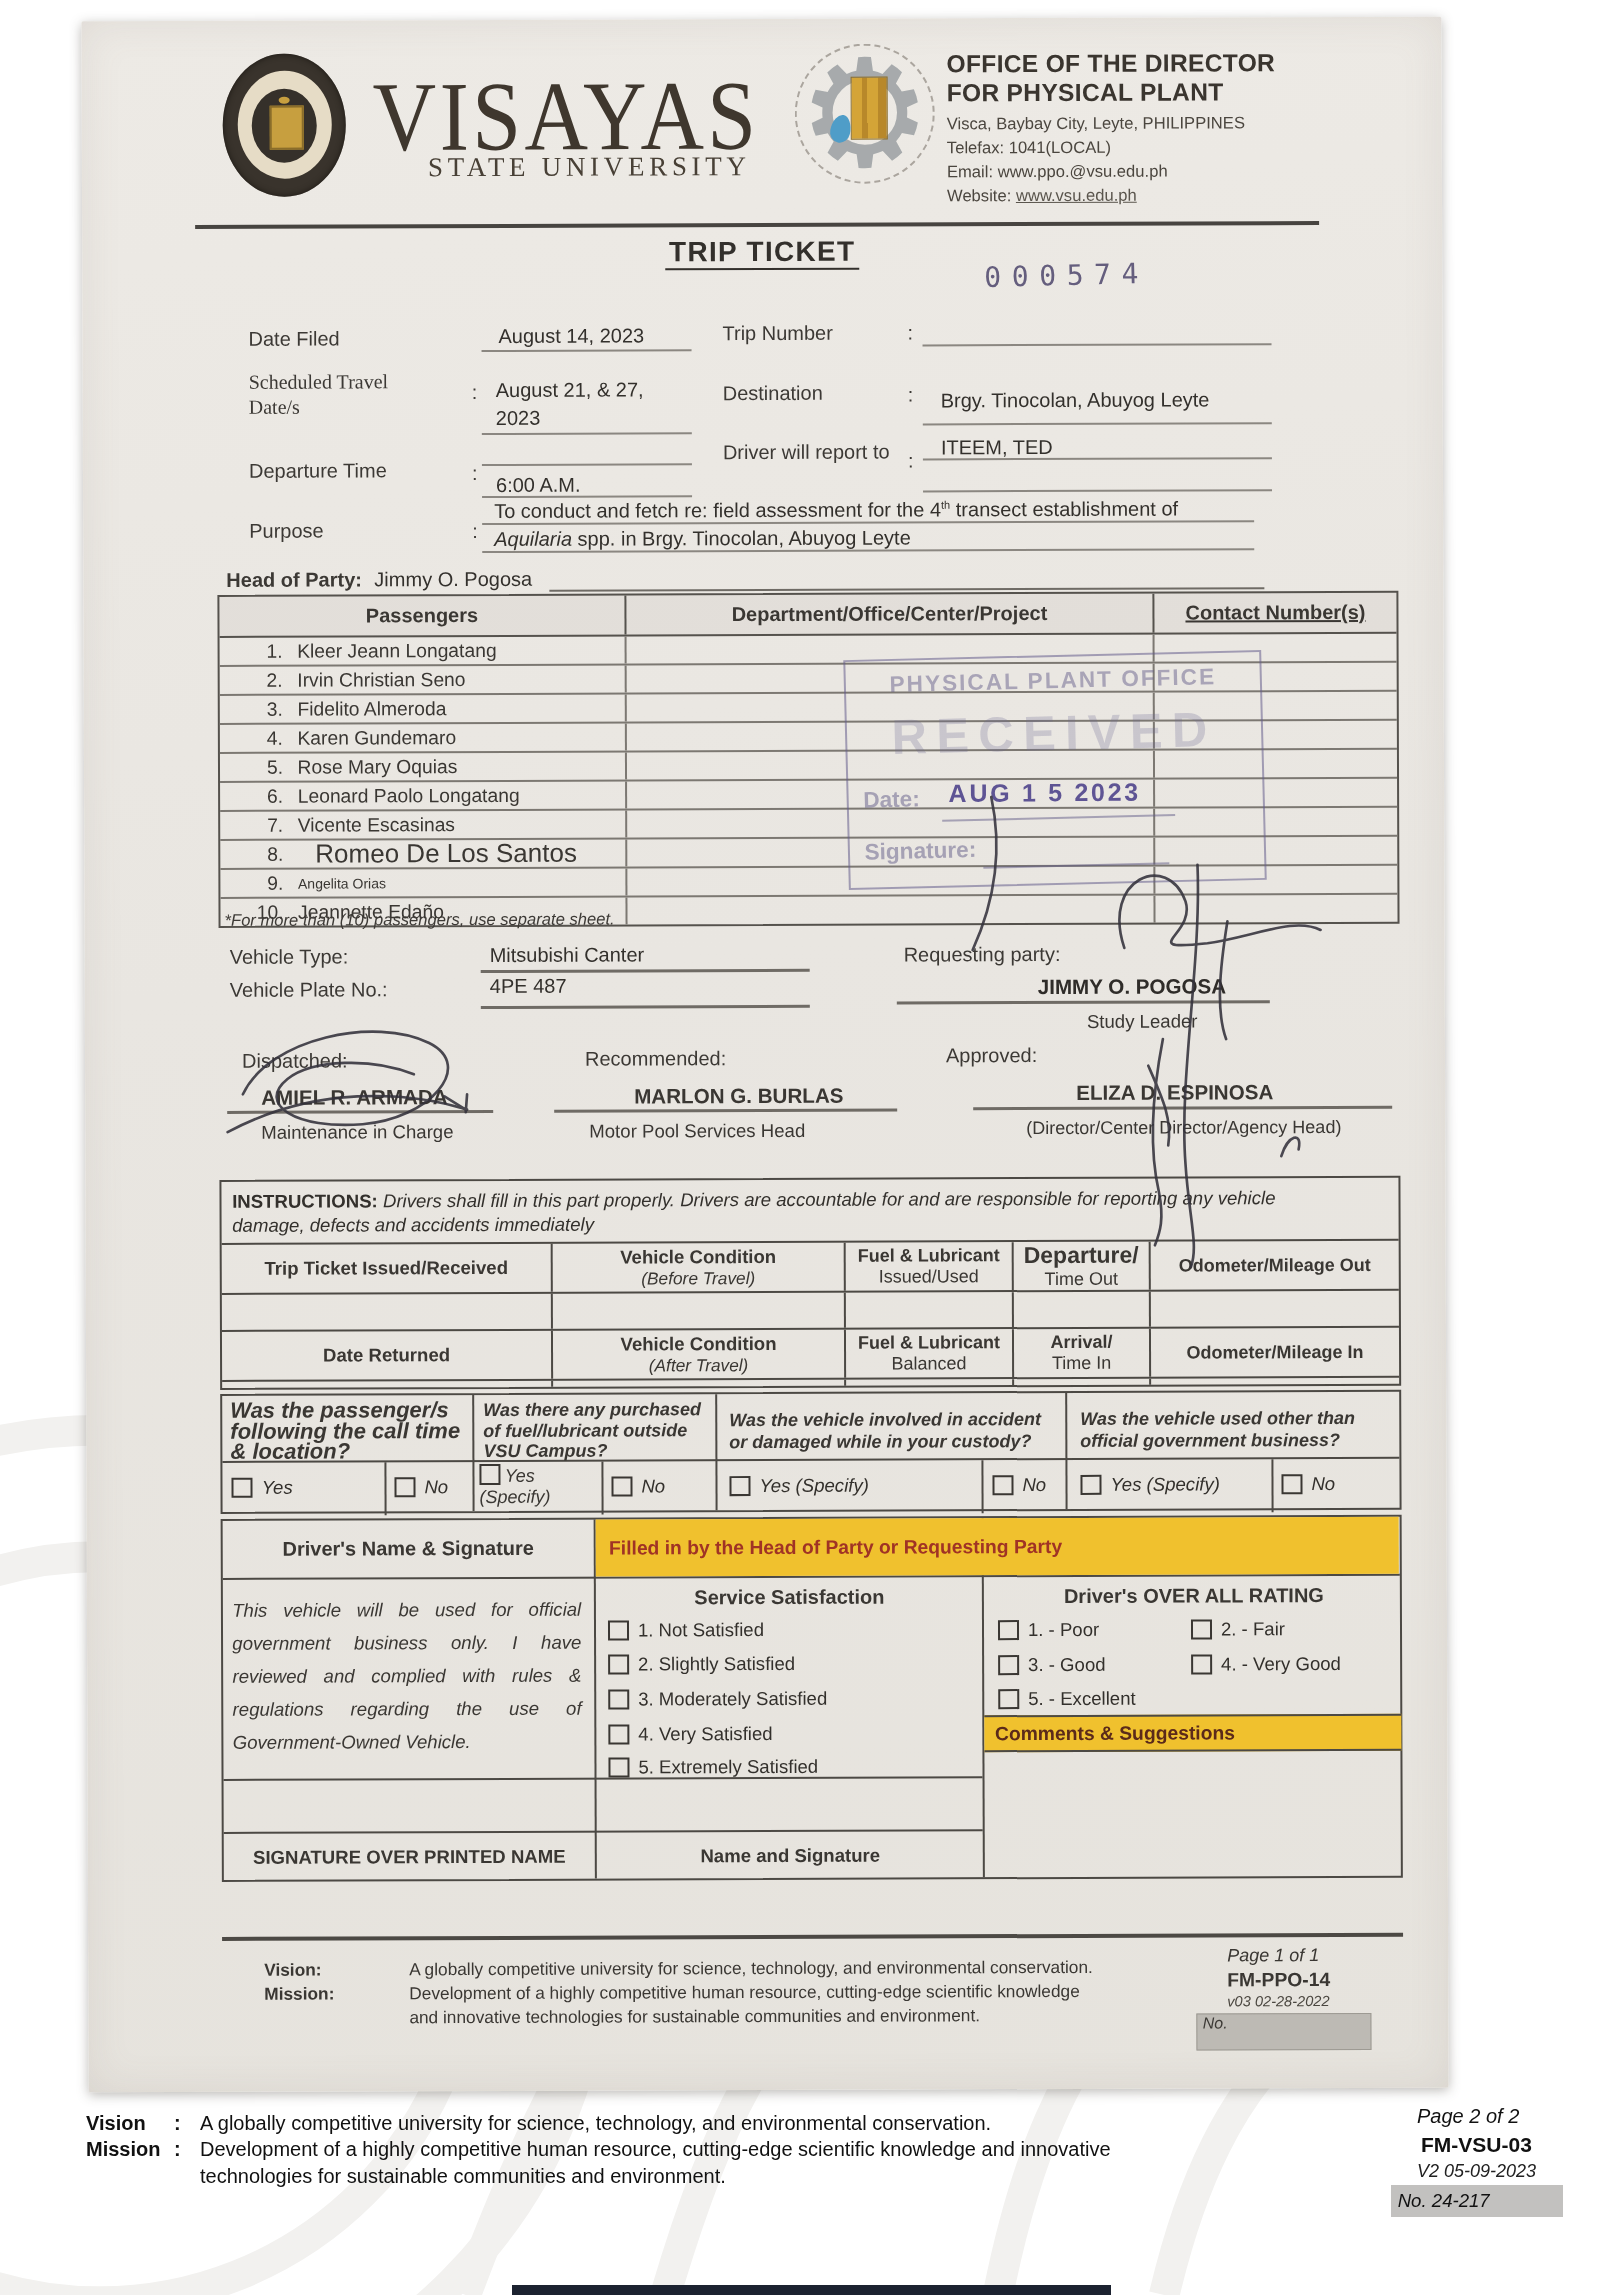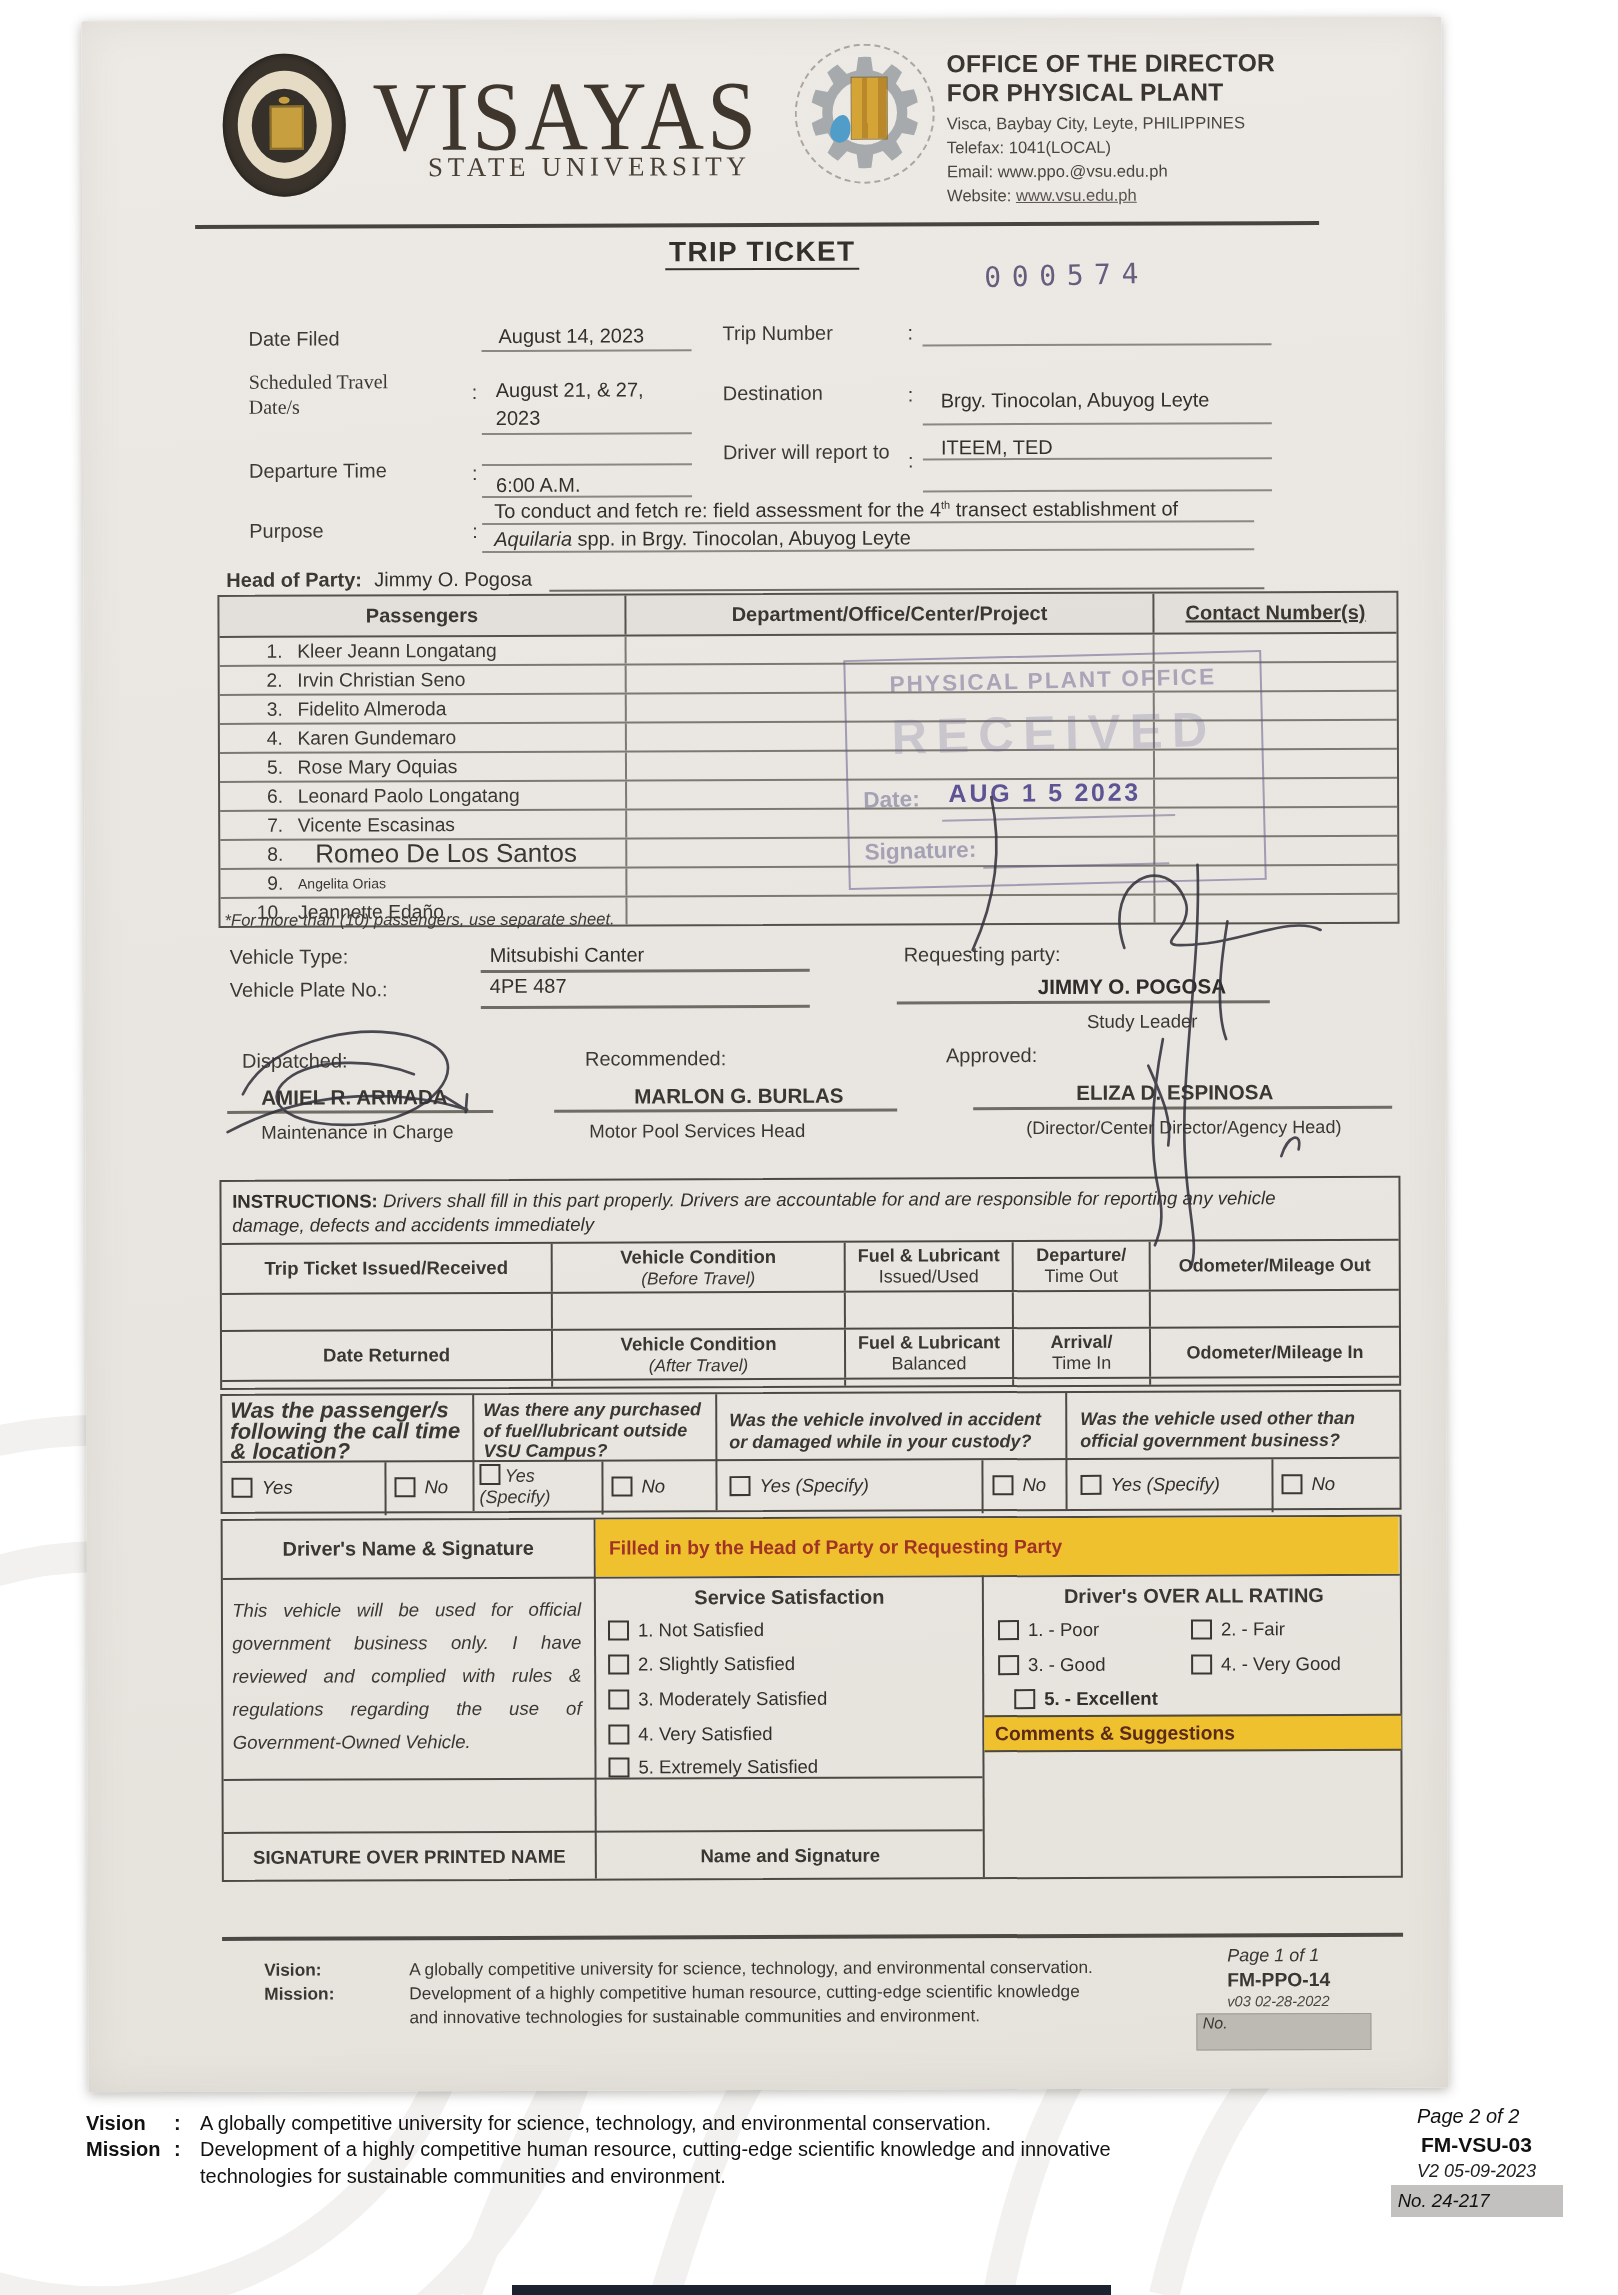--- a/index.html
+++ b/index.html
@@ -266,21 +266,21 @@
             </div>
           <div class="cell-c" style="width:291px;border-left:2px solid #4c4944;">
               <span style="font-size:18.6px;font-weight:600;">Vehicle Condition</span>
               <span style="font-size:17.3px;font-style:italic;">(Before Travel)</span>
             </div>
           <div class="cell-c" style="width:166px;border-left:2px solid #4c4944;">
               <span style="font-size:18px;font-weight:600;">Fuel &amp; Lubricant</span>
               <span style="font-size:18px;">Issued/Used</span>
             </div>
           <div class="cell-c" style="width:135px;border-left:2px solid #4c4944;">
-              <span style="font-size:18px;font-weight:600;">Departure/</span>
+              <span style="font-size:23px;font-weight:600;">Departure/</span>
               <span style="font-size:18px;">Time Out</span>
             </div>
           <div class="cell-c" style="flex:1;border-left:2px solid #4c4944;">
               <span style="font-size:18px;font-weight:600;">Odometer/Mileage Out</span>
             </div>
         </div>
         <div style="display:flex;height:35px;border-bottom:2px solid #4c4944;">
           <div style="width:329px;"></div>
             <div style="width:291px;border-left:2px solid #4c4944;"></div>
             <div style="width:166px;border-left:2px solid #4c4944;"></div>
@@ -414,21 +414,21 @@
           <span>2. - Fair</span>
         </div>
       <div class="a ck-item" style="left:775px;top:136px;">
           <span class="cb"></span>
           <span>3. - Good</span>
         </div>
       <div class="a ck-item" style="left:968px;top:136px;">
           <span class="cb"></span>
           <span>4. - Very Good</span>
         </div>
-      <div class="a ck-item" style="left:791px;top:170px;font-weight:bold;">
+      <div class="a ck-item" style="left:775px;top:170px;">
           <span class="cb"></span>
           <span>5. - Excellent</span>
         </div>
 
       <div class="a yellow" style="left:761px;top:197px;width:417px;height:37px;display:flex;align-items:center;padding-left:10.6px;box-sizing:border-box;border-top:2px solid #4c4944;border-bottom:2px solid #4c4944;">
         <span style="font-weight:bold;font-size:19.3px;color:#5b2a1a;">Comments &amp; Suggestions</span>
       </div>
 
       <div class="a cell-c" style="left:0;top:313px;width:371px;height:47px;font-size:18.6px;font-weight:bold;">SIGNATURE OVER PRINTED NAME</div>
       <div class="a cell-c" style="left:373px;top:313px;width:387px;height:47px;font-size:18.6px;font-weight:bold;">Name and Signature</div>

